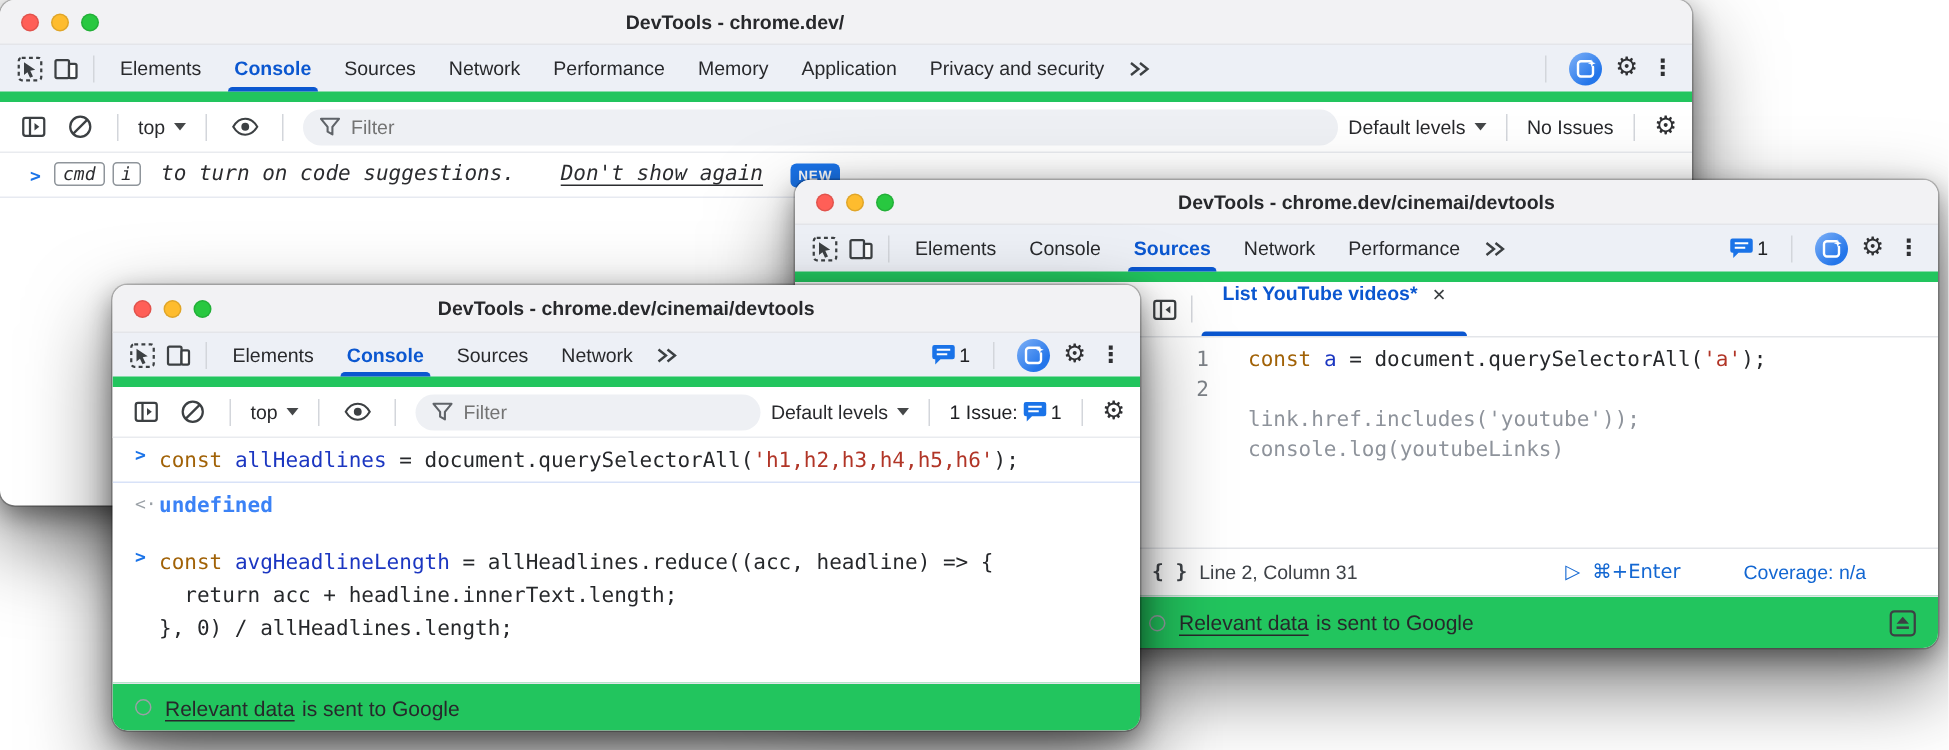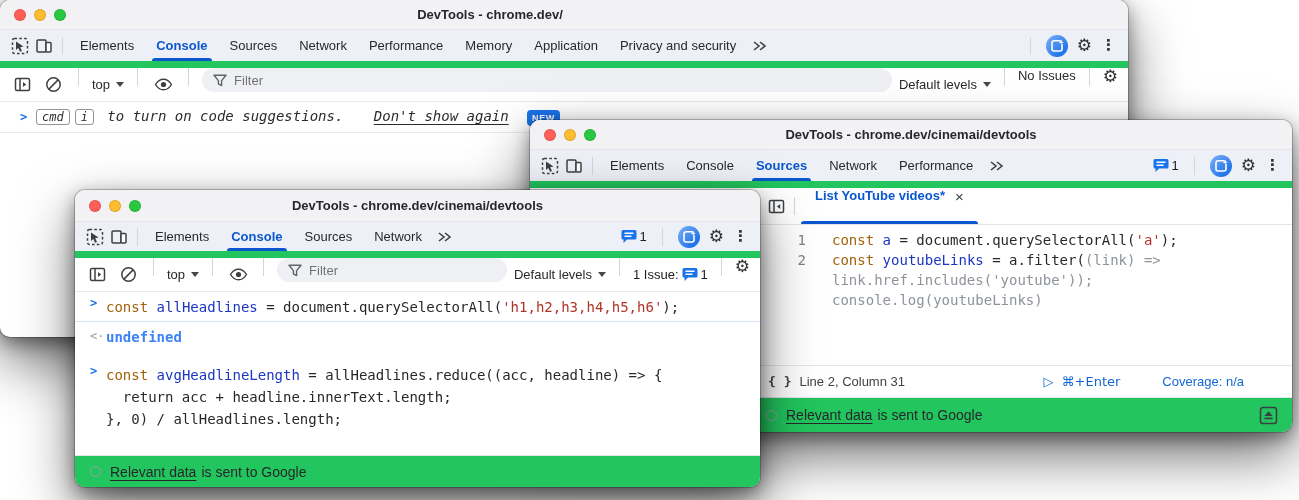--- a/index.html
+++ b/index.html
@@ -29,21 +29,21 @@
   .tab.selected{color:#0b57d0;font-weight:600;}
   .tab.selected::after{content:"";position:absolute;left:7px;right:7px;bottom:0;height:3px;background:#0b57d0;border-radius:3px 3px 0 0;}
   .right-group{margin-left:auto;display:flex;align-items:center;gap:9px;}
   .glyph{font-family:"DejaVu Sans",sans-serif;}
   .gear{font-size:17px;color:#2f3033;line-height:1;}
   .kebab{font-size:15px;color:#2f3033;line-height:1;font-weight:700;}
   .genai{width:22px;height:22px;border-radius:50%;background:linear-gradient(135deg,#7fb1f7 0%,#2476ea 75%);
          display:flex;align-items:center;justify-content:center;flex-shrink:0;}
   .bubble-count{display:flex;align-items:center;gap:3px;font-size:13px;color:#202124;}
 
-  .toolbar{height:34px;background:#fff;border-bottom:1px solid #e9ebef;display:flex;
+  .toolbar{height:34px;background:#fff;border-bottom:1px solid #e9ebef;display:flex;align-items:center;
            padding:0 10px;gap:7px;font-size:13px;color:#3c4043;flex-shrink:0;}
   .dd{display:flex;align-items:center;gap:6px;white-space:nowrap;color:#28292c;}
   .caret{width:0;height:0;border-left:4px solid transparent;border-right:4px solid transparent;border-top:5px solid #454749;}
   .pill{flex:1;height:24px;background:#eef0f4;border-radius:12px;display:flex;align-items:center;
         padding:0 11px;gap:7px;color:#737373;min-width:0;}
   .plain-label{white-space:nowrap;color:#28292c;}
 
   
   .hint-row{display:flex;align-items:center;padding:6px 0 6px 20px;border-bottom:1px solid #e7eaf1;
             font:italic 14px "DejaVu Sans Mono",monospace;color:#2b2c2f;}
@@ -302,21 +302,20 @@
         <span class="closex">×</span>
       </div>
     </div>
     <div class="editor">
         <div class="code-line">
           <span class="gutter">1</span>
           <span class="code-text"><span class="tok-kw">const</span><span class="tok-pl"> </span><span class="tok-def">a</span><span class="tok-pl"> = document.querySelectorAll(</span><span class="tok-str">'a'</span><span class="tok-pl">);</span></span>
         </div>
         <div class="code-line">
           <span class="gutter">2</span>
-          <span class="code-text"><span class="tok-kw">const</span><span class="tok-pl"> </span><span class="tok-def">youtubeLinks</span><span class="tok-pl"> = a.filter(</span><span class="tok-ghost">(link) =&gt;</span></span>
         </div>
         <div class="code-line">
           <span class="gutter"></span>
           <span class="code-text"><span class="tok-ghost">link.href.includes('youtube'));</span></span>
         </div>
         <div class="code-line">
           <span class="gutter"></span>
           <span class="code-text"><span class="tok-ghost">console.log(youtubeLinks)</span></span>
         </div>
       </div>

